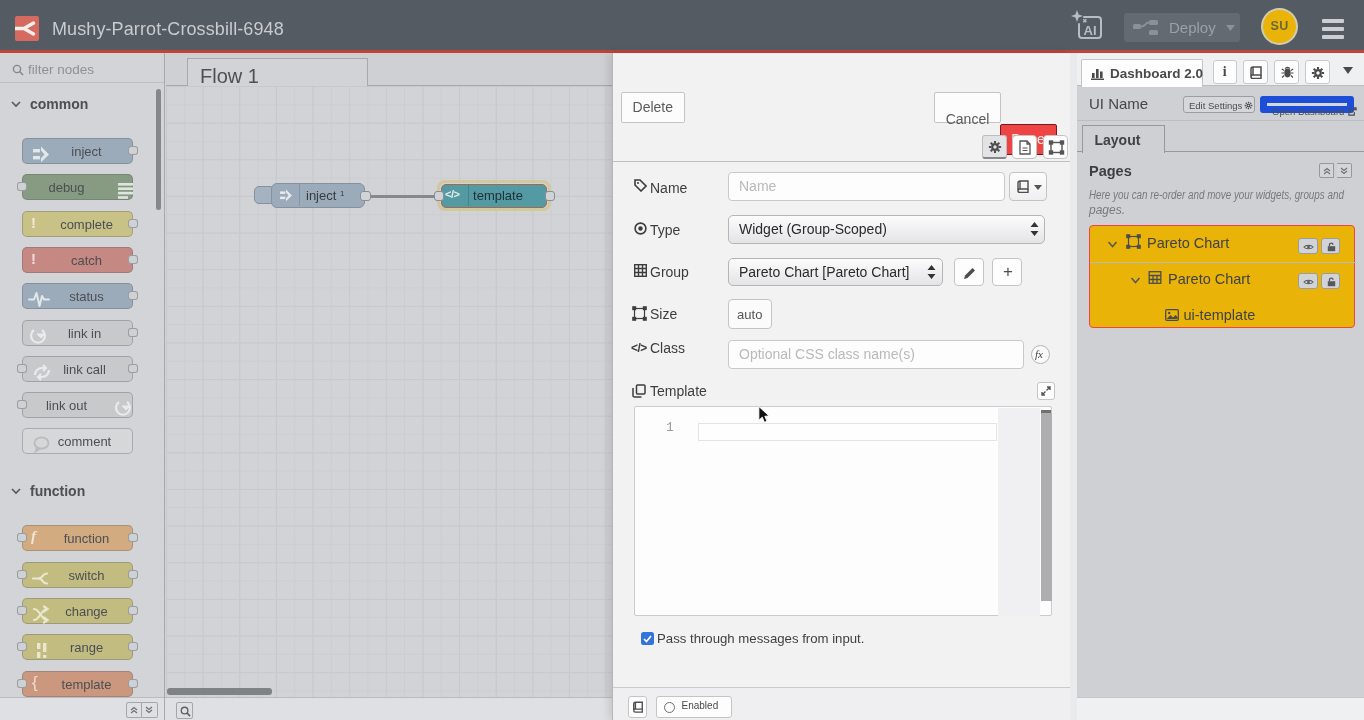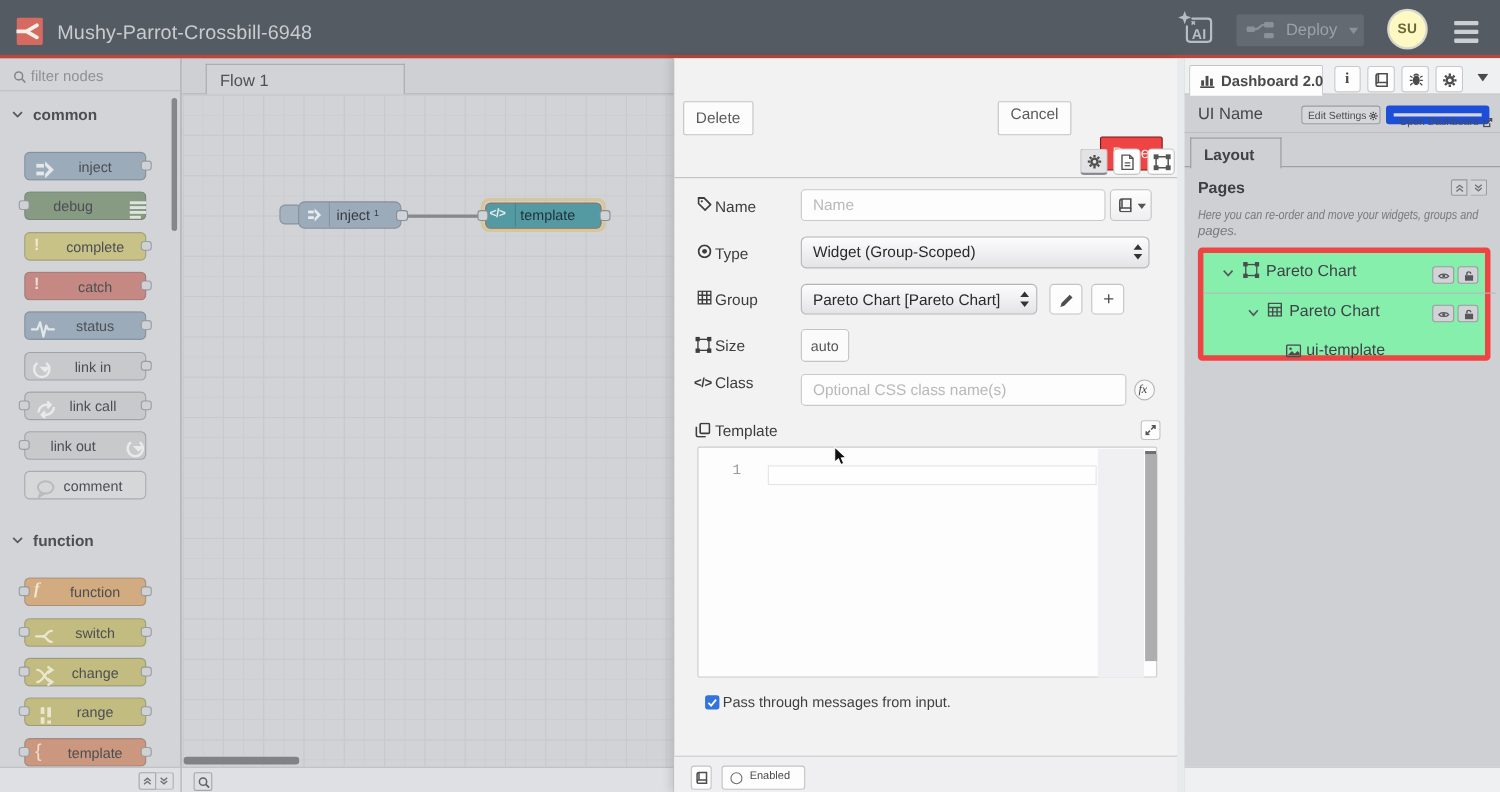--- a/index.html
+++ b/index.html
@@ -6,21 +6,21 @@
   html,body { width:1364px; height:720px; overflow:hidden; font-family:"Liberation Sans", sans-serif; }
   .abs { position:absolute; }
   #page { position:relative; width:1364px; height:720px; background:#d2d3d6; }
 
   
   #header { position:absolute; left:0; top:0; width:1364px; height:50px; background:#545b63; }
   #redline { position:absolute; left:0; top:50px; width:1364px; height:3px; background:#bf4439; }
   #title { position:absolute; left:52px; top:19px; font-size:18px; color:#c9cbce; font-weight:500; letter-spacing:0.1px; }
   #deploy { position:absolute; left:1124px; top:13px; width:116px; height:29px; background:#636a72; border-radius:3px; }
   #deploy .dtext { position:absolute; left:45px; top:6px; font-size:15px; color:#9aa1a9; }
-  #avatar { position:absolute; left:1261px; top:8px; width:37px; height:37px; border-radius:50%; background:#fef9c3; border:2px solid rgba(205,209,206,0.85); text-align:center; line-height:33px; font-size:12.5px; color:#6b673d; font-weight:bold; letter-spacing:0.3px; }
+  #avatar { position:absolute; left:1261px; top:8px; width:37px; height:37px; border-radius:50%; background:#eab308; border:2px solid rgba(205,209,206,0.85); text-align:center; line-height:33px; font-size:12.5px; color:#6b673d; font-weight:bold; letter-spacing:0.3px; }
   .hbar { position:absolute; left:1322px; width:22px; height:4px; background:#ccced1; border-radius:1px; }
 
   
   #palette { position:absolute; left:0; top:53px; width:165px; height:667px; background:#d3d4d7; border-right:1px solid #a6a8ab; }
   #psearch { position:absolute; left:0; top:0; width:164px; height:30px; border-bottom:1px solid #bcbec1; }
   .pcat { position:absolute; left:30px; font-size:14px; font-weight:bold; color:#4d4f53; }
   .pchev { position:absolute; left:11px; width:10px; height:10px; }
   .pnode { position:absolute; left:22px; width:111px; height:26px; border-radius:5px; border:1.5px solid rgba(95,102,110,0.38); }
   .pnode .lbl { position:absolute; top:5px; width:100%; font-size:13px; color:#4b4f54; text-align:center; }
   .pport { position:absolute; top:7px; width:10px; height:9px; border-radius:3px; background:#cfd2d5; border:1.5px solid rgba(100,106,112,0.5); }
@@ -30,21 +30,21 @@
   
   #canvas { position:absolute; left:166px; top:86px; width:911px; height:611px;
     background-image:
       linear-gradient(to right, #c7c9cd 1px, transparent 1px),
       linear-gradient(to bottom, #c7c9cd 1px, transparent 1px),
       linear-gradient(to right, #cccdd1 1px, transparent 1px),
       linear-gradient(to bottom, #cccdd1 1px, transparent 1px);
     background-size: 36.65px 36.65px, 36.65px 36.65px, 18.325px 18.325px, 18.325px 18.325px;
     background-color:#d2d3d6; }
   #tabbar { position:absolute; left:166px; top:53px; width:911px; height:33px; background:#cfd0d3; border-bottom:1px solid #a7a9ad; }
-  #flowtab { position:absolute; left:21px; top:5px; width:181px; height:28px; background:#d2d3d6; border:1px solid #a7a9ad; border-bottom:none; font-size:15px; color:#4d5054; padding:6px 0 0 12px; }
+  #flowtab { position:absolute; left:21px; top:5px; width:181px; height:28px; background:#d2d3d6; border:1px solid #a7a9ad; border-bottom:none; font-size:20px; color:#4d5054; padding:6px 0 0 12px; }
   #footer { position:absolute; left:0; top:697px; width:1077px; height:23px; background:#dfe0e3; border-top:1px solid #b9bbbe; }
 
   
   #tray { position:absolute; left:612px; top:53px; width:458px; height:667px; background:#f2f2f3; border-left:1px solid #b6b6b6; box-shadow:-3px 0 8px rgba(0,0,0,0.12); }
   .trayrel { position:relative; width:100%; height:100%; }
   #trayhead { position:absolute; left:0; top:0; width:458px; height:33px; border-bottom:1px solid #cccccc; font-size:13.5px; font-weight:bold; color:#3f3f3f; padding:9.5px 0 0 10px; }
   .btn { position:absolute; background:#fcfcfc; border:1px solid #c4c4c4; border-radius:2px; font-size:14px; color:#5a5a5a; text-align:center; }
   #btn-done { background:#ef4444; color:#f3ece4; border-color:#7a181d;margin-top:32px; }
   #traytabbar { position:absolute; left:0; top:79px; width:458px; height:30px; border-bottom:1px solid #c0c0c0; }
   #proptab { position:absolute; left:1px; top:79px; width:188px; height:30px; background:#f7f7f8; border:1px solid #c0c0c0; border-bottom:none; }
@@ -302,21 +302,21 @@
     <div id="avatar">SU</div>
     <div class="hbar" style="top:19px"></div>
     <div class="hbar" style="top:27px"></div>
     <div class="hbar" style="top:35px"></div>
   </div>
   <div id="redline"></div>
 
   <div id="tray">
       <div class="trayrel" id="traybody">
     <div class="btn" style="left:7.5px;top:39px;width:64.5px;height:31px;padding-top:6px">Delete</div>
-    <div class="btn" style="left:294px;top:39px;width:67px;height:31px;padding-top:2px">Cancel</div>
+    <div class="btn" style="left:321px;top:39px;width:67px;height:31px;padding-top:18px">Cancel</div>
     <div class="btn" id="btn-done" style="left:386.5px;top:39px;width:57px;height:31px;padding-top:6px">Done</div>
     <div id="traytabbar"></div>
     <div class="abs" style="left:369px;top:82px;width:25px;height:24px;background:#e3e3e5;border:1px solid #bdbdbf;border-bottom:2px solid #84878b;border-radius:3px">
       <svg class="abs" style="left:5px;top:4px" width="14" height="14" viewBox="0 0 14 14">
             <circle cx="7" cy="7" r="3.9" fill="#4e4e4e"></circle>
             <g stroke="#4e4e4e" stroke-width="2.1">
               <path d="M7,0.9 V3 M7,11 V13.1 M0.9,7 H3 M11,7 H13.1 M2.7,2.7 L4.2,4.2 M9.8,9.8 L11.3,11.3 M11.3,2.7 L9.8,4.2 M4.2,9.8 L2.7,11.3"></path>
             </g>
             <circle cx="7" cy="7" r="1.7" fill="#e3e3e5"></circle>
           </svg>
@@ -499,21 +499,21 @@
     <div class="abs" style="left:259.5px;top:109.5px;width:15px;height:15px;background:#d4d5d8;border:1px solid #96989b;border-left:none;border-radius:0 2px 2px 0">
       <svg class="abs" style="left:3px;top:3.5px" width="8" height="8" viewBox="0 0 8 8">
           <g stroke="#6f7174" stroke-width="1.2" fill="none">
             <path d="M1,1 L4,3.5 L7,1"></path>
             <path d="M1,4 L4,6.5 L7,4"></path>
           </g>
         </svg>
     </div>
     <div class="abs" style="left:12px;top:135px;font-size:12px;font-style:italic;color:#77797d;white-space:nowrap;transform:scaleX(0.82);transform-origin:0 0">Here you can re-order and move your widgets, groups and</div>
     <div class="abs" style="left:12px;top:149.5px;font-size:12px;font-style:italic;color:#77797d">pages.</div>
-    <div class="abs" style="left:12px;top:172px;width:265.5px;height:102.5px;background:#86efac;border:5px solid #ef4444;border-radius:4px">
+    <div class="abs" style="left:12px;top:172px;width:265.5px;height:102.5px;background:#eab308;border:1px solid #ef4444;border-radius:4px">
       <svg class="abs" style="left:17px;top:13px" width="11" height="10" viewBox="0 0 10 10">
           <path d="M1,3 L5,7.5 L9,3" stroke="#55585c" stroke-width="1.5" fill="none"></path>
         </svg>
       <svg class="abs" style="left:36px;top:8px" width="15" height="15" viewBox="0 0 15 15">
           <g stroke="#4a4d50" stroke-width="1.2" fill="none">
             <rect x="2.5" y="2.5" width="10" height="10"></rect>
           </g>
           <g fill="#4a4d50">
             <rect x="0.2" y="0.2" width="4" height="4"></rect>
             <rect x="10.8" y="0.2" width="4" height="4"></rect>

